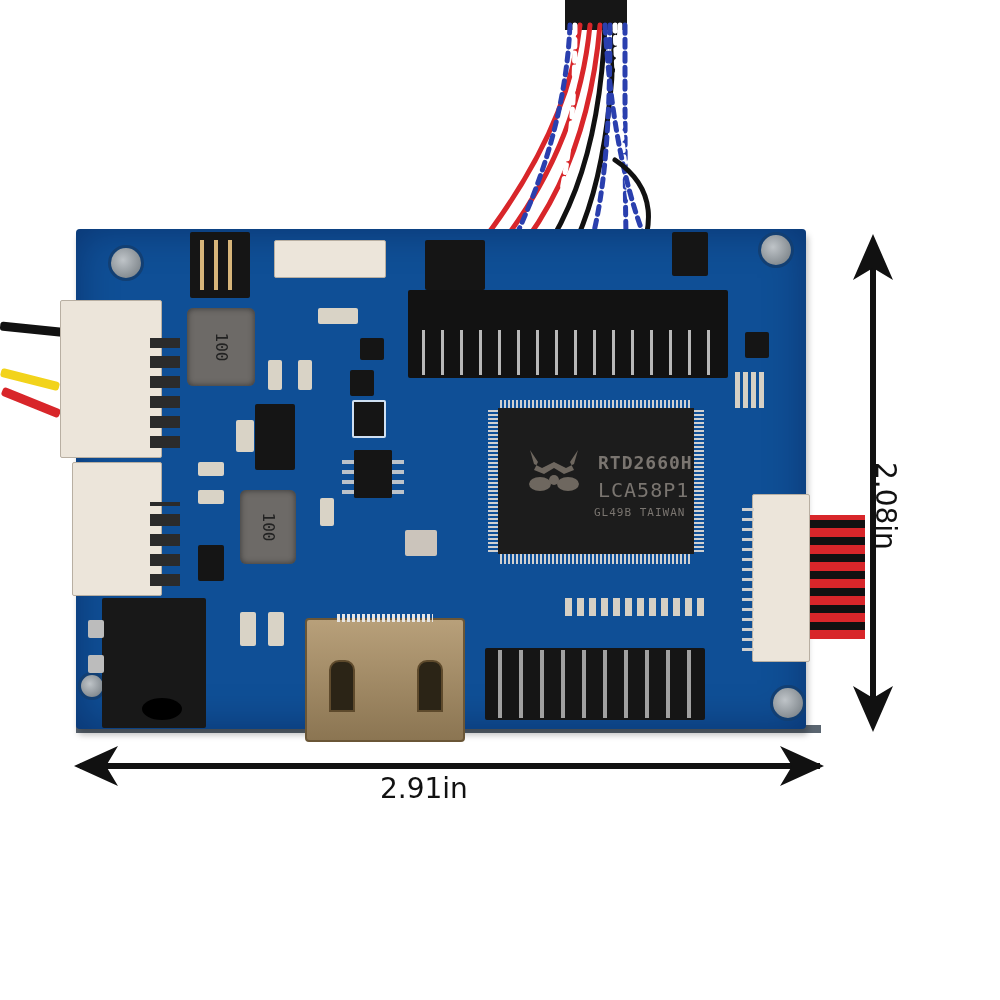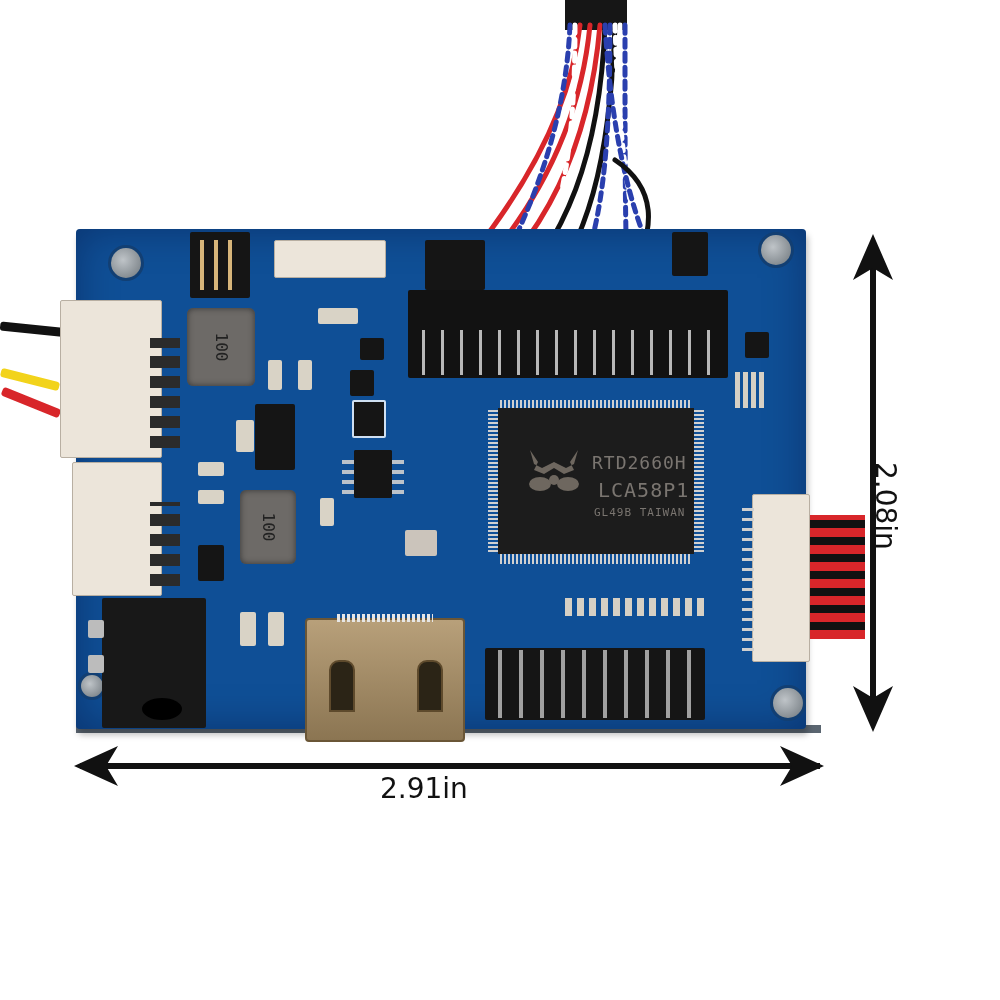--- a/index.html
+++ b/index.html
@@ -127,21 +127,21 @@
   <div class="abs" style="left:28px;top:40px;width:56px;height:46px;">
     <svg width="56" height="46" viewBox="0 0 56 46">
         <g fill="#6e675f">
           <path d="M4 2 L12 14 L8 22 L18 26 L28 20 L38 26 L48 22 L44 14 L52 2 L48 16 L40 20 L28 14 L16 20 L8 16 Z"></path>
           <ellipse cx="14" cy="36" rx="11" ry="7"></ellipse>
           <ellipse cx="42" cy="36" rx="11" ry="7"></ellipse>
           <circle cx="28" cy="32" r="5"></circle>
         </g>
       </svg>
   </div>
-  <div class="abs ic-text" style="left:94px;top:44px;font-size:18px;">RTD2660H</div>
+  <div class="abs ic-text" style="left:100px;top:44px;font-size:18px;font-weight:bold;">RTD2660H</div>
   <div class="abs ic-text" style="left:100px;top:70px;font-size:20px;">LCA58P1</div>
   <div class="abs ic-text" style="left:96px;top:98px;font-size:11px;">GL49B TAIWAN</div>
 </div>
 
 <div class="abs" style="left:805px;top:515px;width:60px;height:124px;background:repeating-linear-gradient(0deg,#d8262a 0 9px,#111 9px 17px);"></div>
 <div class="abs white-conn" style="left:752px;top:494px;width:56px;height:166px;"></div>
 <div class="abs" style="left:742px;top:505px;width:12px;height:146px;background:repeating-linear-gradient(0deg,#cfcfcf 0 3px,transparent 3px 10px);"></div>
 
 <div class="abs jack">
   <div class="abs" style="left:40px;top:100px;width:40px;height:22px;border-radius:50%;background:#000;"></div>

